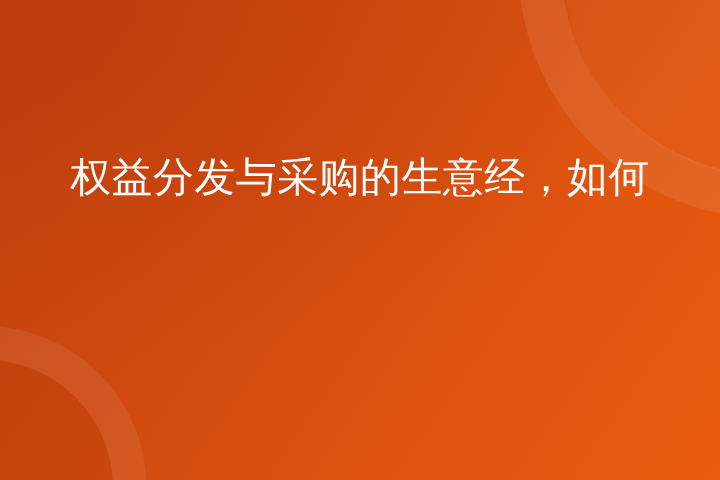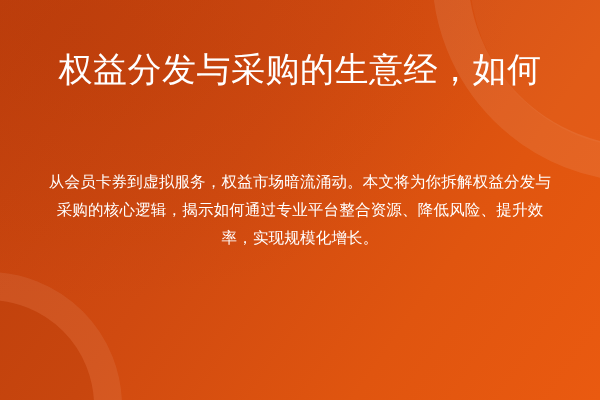--- a/index.html
+++ b/index.html
@@ -142,18 +142,15 @@
     <div class="ring-bl"></div>
     <div class="disc-bl"></div>
   </div>
 
   <div class="content">
 
     <h1 class="title">
       <span class="title-line">权益分发与采购的生意经，如何</span>
     </h1>
 
-    <p class="subtitle">
-      <span>从会员卡券到虚拟服务，权益市场暗流涌动。本文将为你拆解权</span><span>益分发与采购的核心逻辑，揭示如何通过专业平台整合资源、降</span><span>低风险、提升效率，实现规模化增长。</span>
-    </p>
 
   </div>
 </div>
 
 </body></html>

